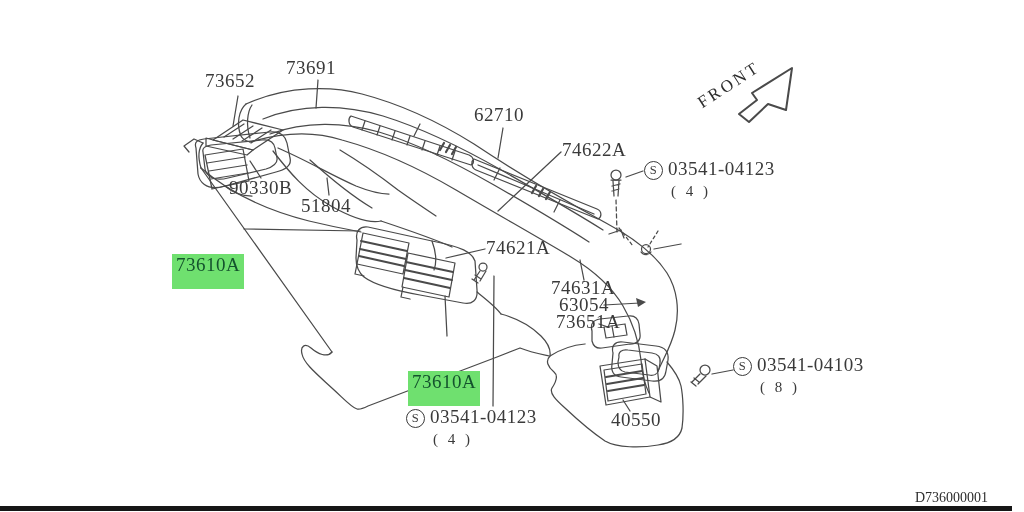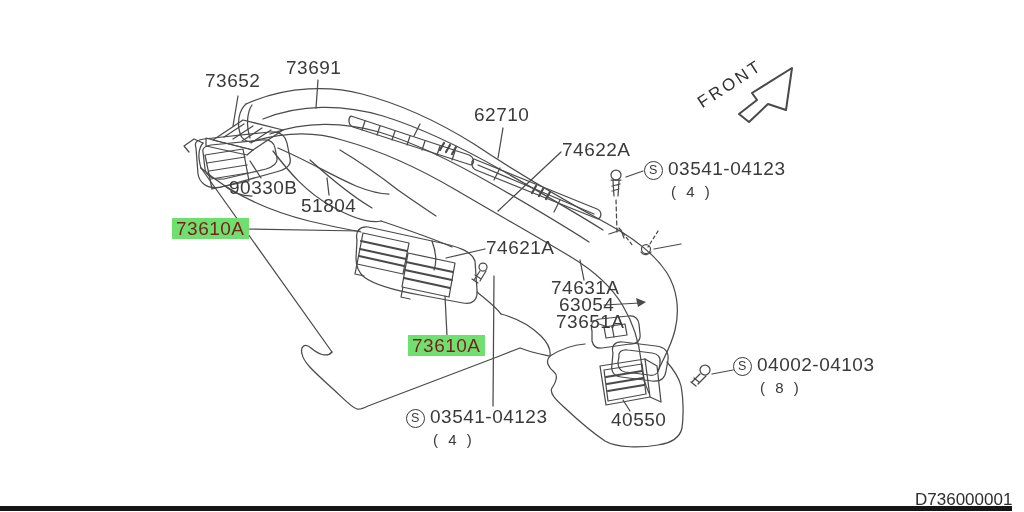--- a/index.html
+++ b/index.html
@@ -1,26 +1,26 @@
 <!DOCTYPE html>
 <html><head>
 <meta charset="utf-8">
 <style>
   html,body{margin:0;padding:0;background:#fff;}
   .stage{position:relative;width:1012px;height:512px;background:#ffffff;overflow:hidden;
-         font-family:Liberation Sans, sans-serif;}
+         font-family:Liberation Serif, serif;}
   svg.art{position:absolute;left:0;top:0;}
   .lbl{position:absolute;font-size:19px;line-height:1;color:#3a3a3a;white-space:nowrap;letter-spacing:.5px;}
-  .hl{background:#6fe06f;padding:1px 4px 1px;color:#7f1d1d;}
+  .hl{background:#6fe06f;padding:1px 4px 15px;color:#14532d;margin-top:36px;}
   .fast .qty{font-size:15px;margin:4px 0 0 27px;letter-spacing:3px;}
   .circ{display:inline-block;width:19px;height:19px;border:1.6px solid #3a3a3a;border-radius:50%;
         font-size:12.5px;line-height:16px;text-align:center;margin-right:5px;vertical-align:1px;box-sizing:border-box;}
   .front{position:absolute;left:694px;top:96px;font-size:17px;letter-spacing:3px;color:#2e2e2e;
          transform:rotate(-33deg);transform-origin:left top;}
-  .doc{position:absolute;left:915px;top:490px;font-size:17px;color:#2d2d2d;}
+  .doc{position:absolute;left:915px;top:490px;font-size:14px;color:#2d2d2d;}
   .bar{position:absolute;left:0;top:506px;width:1016px;height:5px;background:#161616;}
 </style>
 </head>
 <body>
 
 <div class="stage">
 
   <svg class="art" width="1024" height="512" viewBox="0 0 1024 512" stroke="#4a4a4a" fill="none" stroke-width="1.25" stroke-linecap="round" stroke-linejoin="round">
 
     <g>
@@ -161,21 +161,21 @@
   <div class="lbl hl" style="left:172px;top:218px">73610A</div>
   <div class="lbl hl" style="left:408px;top:335px">73610A</div>
 
   <div class="lbl fast" style="left:644px;top:159px">
     <span class="circ">S</span><span>03541-04123</span>
     <div class="qty">( 4 )</div>
   </div>
 
 
   <div class="lbl fast" style="left:733px;top:355px">
-    <span class="circ">S</span><span>04002-04103</span>
+    <span class="circ">S</span><span>03541-04103</span>
     <div class="qty">( 8 )</div>
   </div>
 
   <div class="lbl fast" style="left:406px;top:407px">
     <span class="circ">S</span><span>03541-04123</span>
     <div class="qty">( 4 )</div>
   </div>
 
   <div class="front">FRONT</div>
   <div class="doc">D736000001</div>

